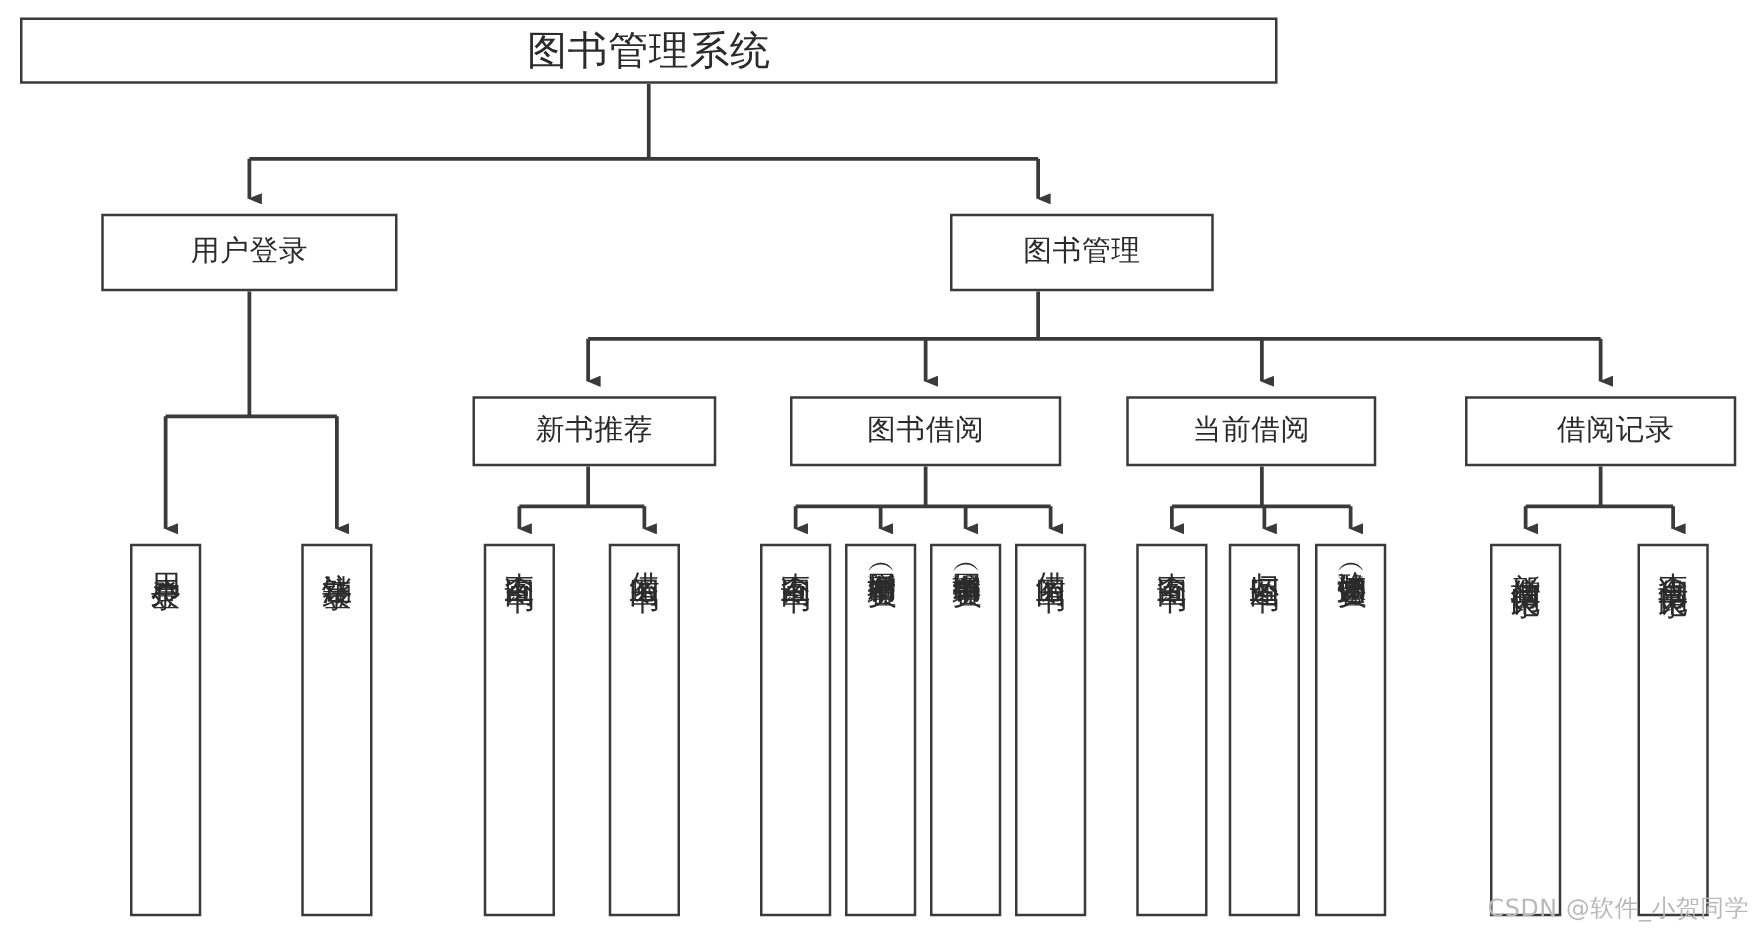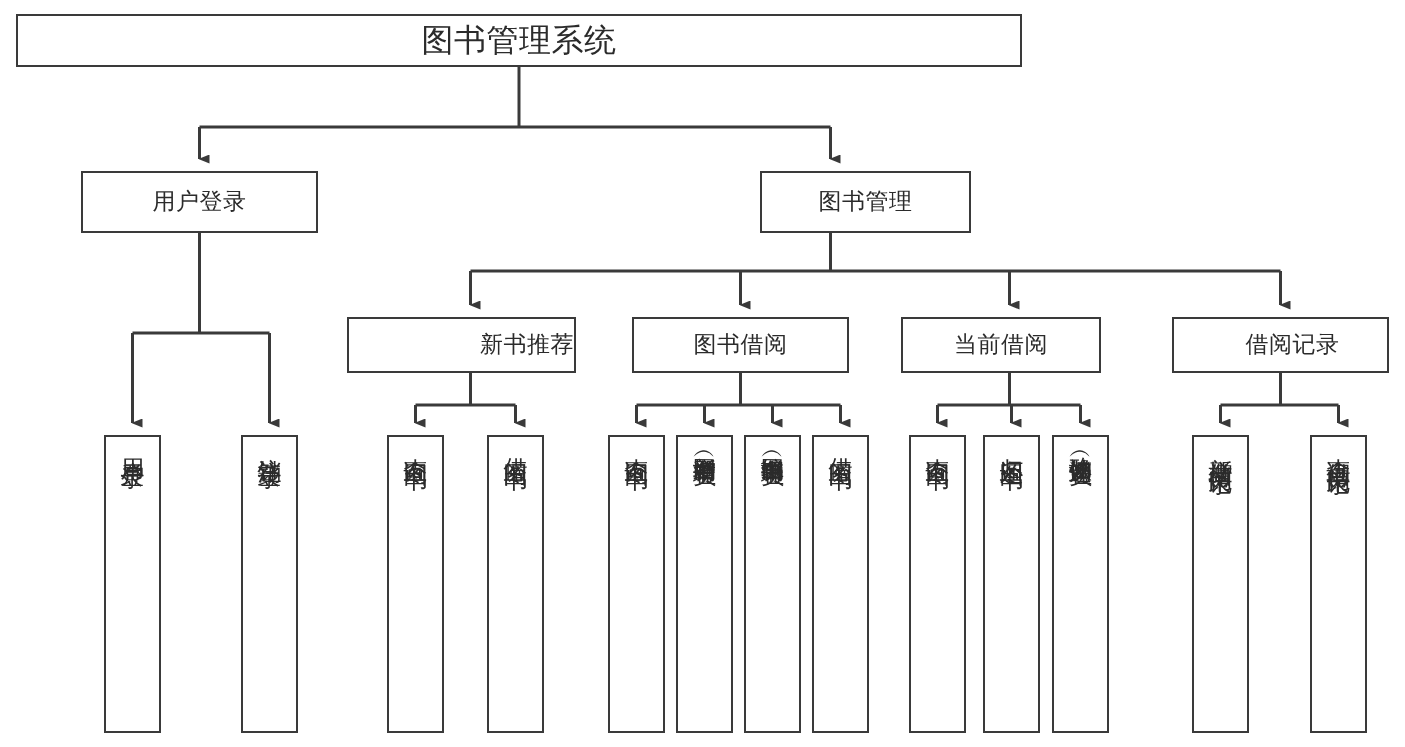--- a/index.html
+++ b/index.html
@@ -126,21 +126,21 @@
   <div id="nodes-layer">
       <div class="node horiz root" style="left: 16px; top: 14px; width: 1006px; height: 53px;">
         <span class="label">图书管理系统</span>
       </div>
       <div class="node horiz" style="left: 81px; top: 171px; width: 237px; height: 62px;">
         <span class="label">用户登录</span>
       </div>
       <div class="node horiz" style="left: 712px; top: 171px; width: 211px; height: 62px; margin-left: 48px;">
         <span class="label">图书管理</span>
       </div>
-      <div class="node horiz" style="left: 347px; top: 317px; width: 229px; height: 56px; justify-content: flex-end;">
+      <div class="node horiz" style="left: 378px; top: 317px; width: 195px; height: 56px;">
         <span class="label">新书推荐</span>
       </div>
       <div class="node horiz" style="left: 632px; top: 317px; width: 217px; height: 56px; justify-content: center;">
         <span class="label">图书借阅</span>
       </div>
       <div class="node horiz" style="left: 901px; top: 317px; width: 200px; height: 56px;">
         <span class="label">当前借阅</span>
       </div>
       <div class="node horiz" style="left: 1172px; top: 317px; width: 217px; height: 56px; padding-left: 24px;">
         <span class="label">借阅记录</span>
@@ -179,14 +179,15 @@
         <span class="label">确认归还（管理员）</span>
       </div>
       <div class="node vert" style="left: 1192px; top: 435px; width: 57px; height: 298px;">
         <span class="label">新增借阅记录</span>
       </div>
       <div class="node vert" style="left: 1310px; top: 435px; width: 57px; height: 298px;">
         <span class="label">查询借阅记录</span>
       </div>
     </div>
 
+  <div class="watermark" style="left: 1190px; top: 714px; color: rgb(185, 185, 185);">CSDN @软件_小贺同学</div>
 
 </div>
 
 </body></html>

